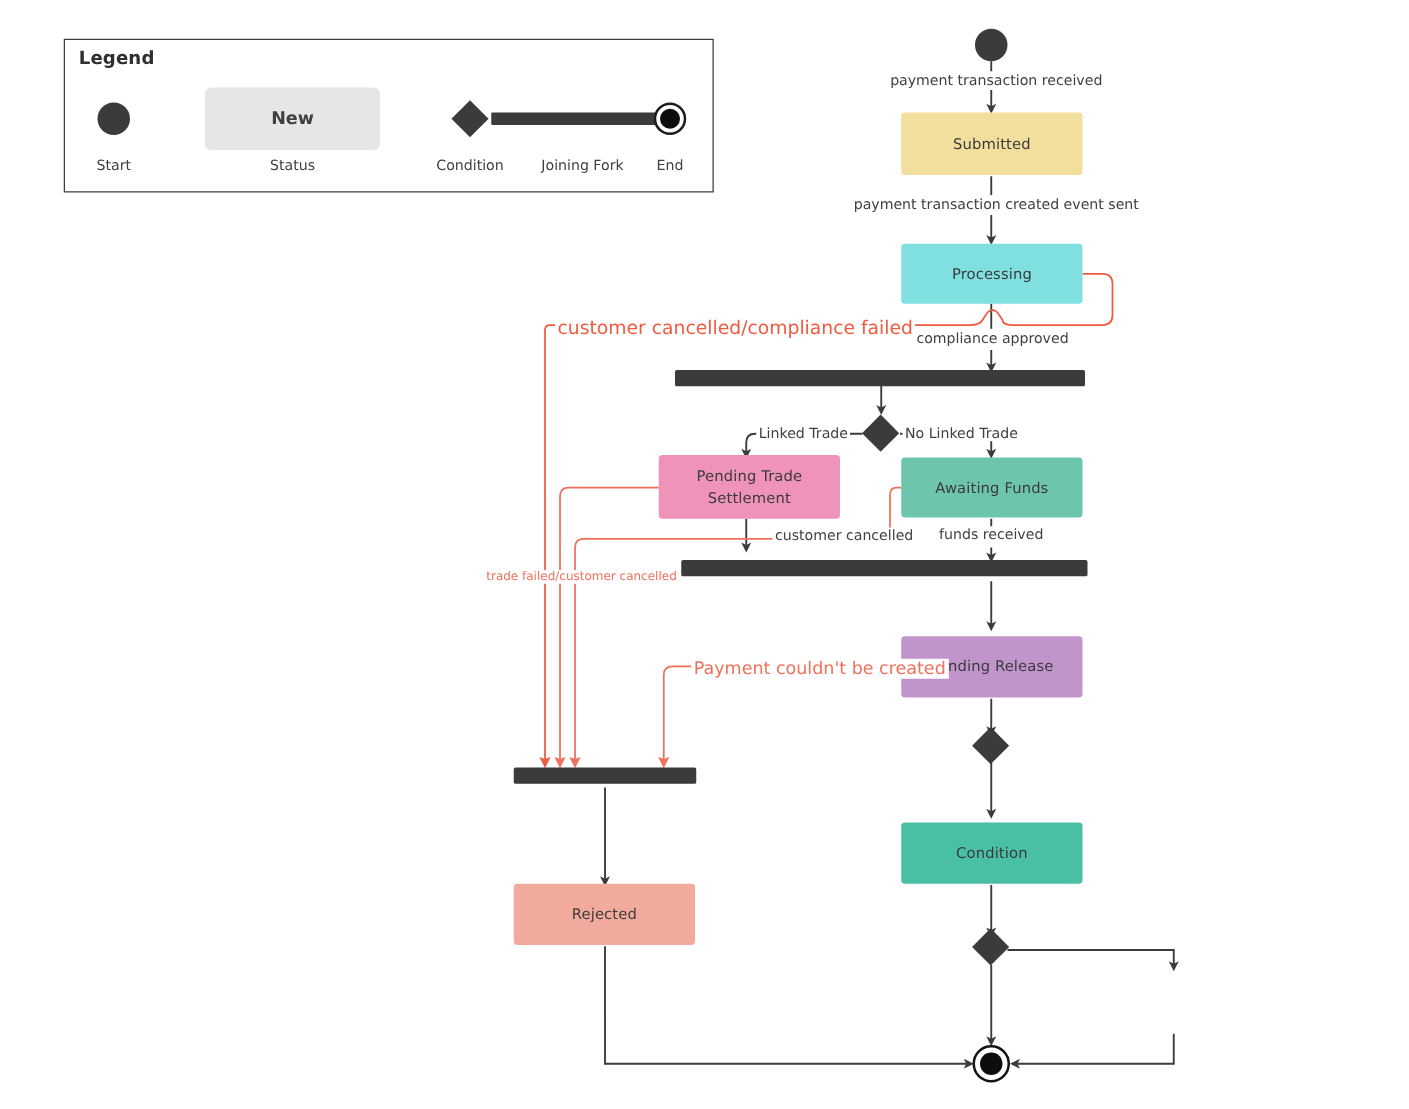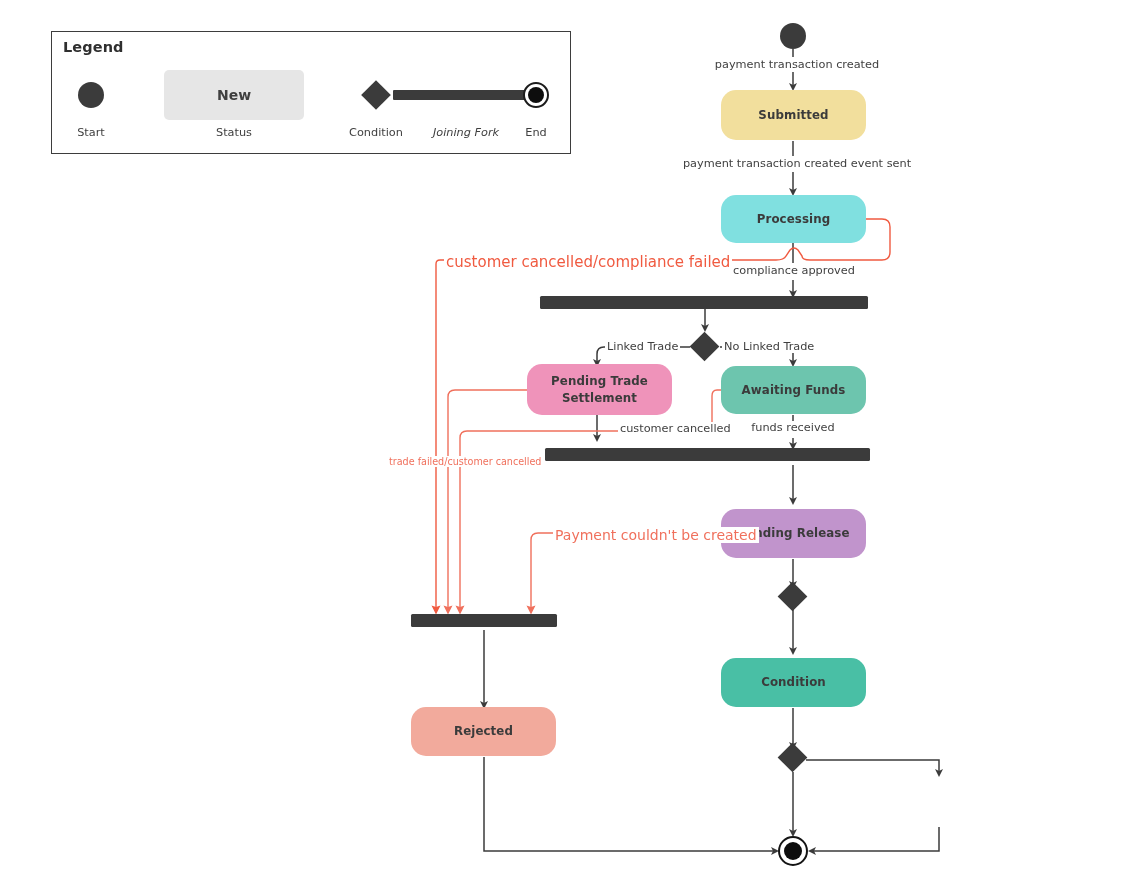--- a/index.html
+++ b/index.html
@@ -110,27 +110,27 @@
     position: absolute;
     left: 3px; top: 3px;
     width: 16px; height: 16px;
     border-radius: 50%;
     background: #0d0d0d;
   }
 
   
   .state {
     position: absolute;
-    border-radius: 15px;
+    border-radius: 3px;
     display: flex;
     align-items: center;
     justify-content: center;
     text-align: center;
     font-size: 11.8px;
-    font-weight: bold;
+    font-weight: normal;
     color: #3b3b3b;
     line-height: 1.42;
     letter-spacing: .1px;
   }
   .start-node {
     position: absolute;
     width: 26px; height: 26px;
     border-radius: 50%;
     background: #3b3b3b;
   }
@@ -278,21 +278,21 @@
       <div class="lg-cap">Status</div>
     </div>
 
     <div class="lg-cell" style="left:294px; width:60px;">
       <div class="lg-art">
         <div class="lg-diamond"></div>
       </div>
       <div class="lg-cap">Condition</div>
     </div>
 
-    <div class="lg-cell" style="left:362px; width:104px;font-style:italic;">
+    <div class="lg-cell" style="left:362px; width:104px;">
       <div class="lg-art">
         <div class="lg-bar"></div>
       </div>
       <div class="lg-cap">Joining Fork</div>
     </div>
 
     <div class="lg-cell" style="left:455px; width:58px;">
       <div class="lg-art">
         <div class="lg-end"></div>
       </div>
@@ -338,21 +338,21 @@
 
 
   <div class="forkbar" style="left:411px; top:614px; width:146px;"></div>
 
   <div class="state" style="left:411px; top:707px; width:145px; height:49px; background:#F2AA9C;">
     <span>Rejected</span>
   </div>
 
   <div class="end-node" style="left:778px; top:836px;"></div>
 
-  <div class="elabel ctr" style="left:797px; top:58px;">payment transaction created</div>
+  <div class="elabel ctr" style="left:797px; top:58px;">payment transaction received</div>
 
   <div class="elabel ctr" style="left:797px; top:157px;">payment transaction created event sent</div>
 
   <div class="elabel ctr" style="left:794px; top:264px;">compliance approved</div>
 
   <div class="elabel red" style="left:444px; top:253px;">customer cancelled/compliance failed</div>
 
   <div class="elabel" style="left:605px; top:340px;">Linked Trade</div>
 
   <div class="elabel" style="left:722px; top:340px;">No Linked Trade</div>

